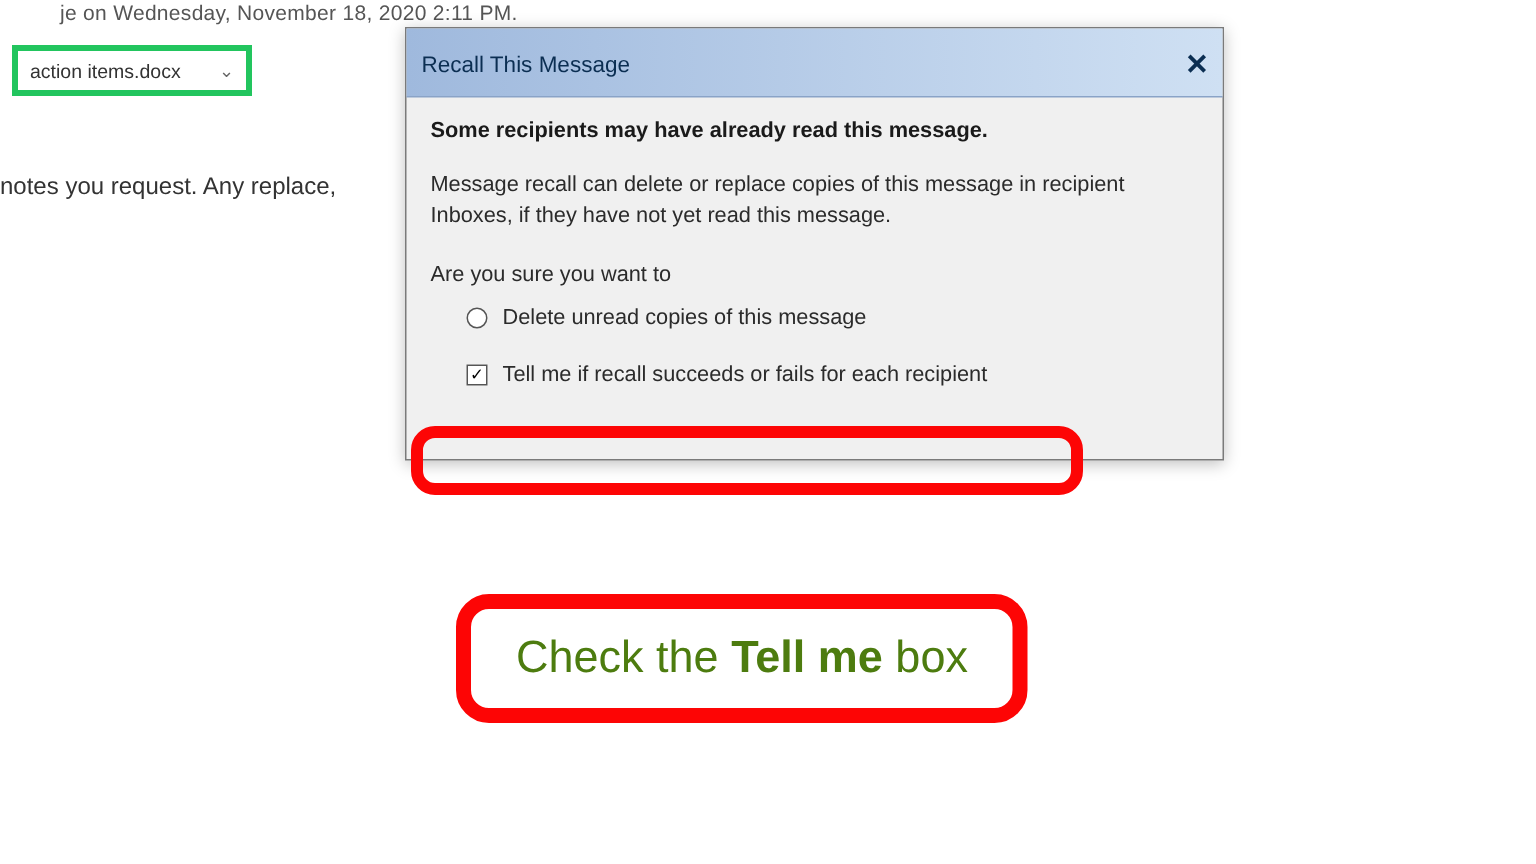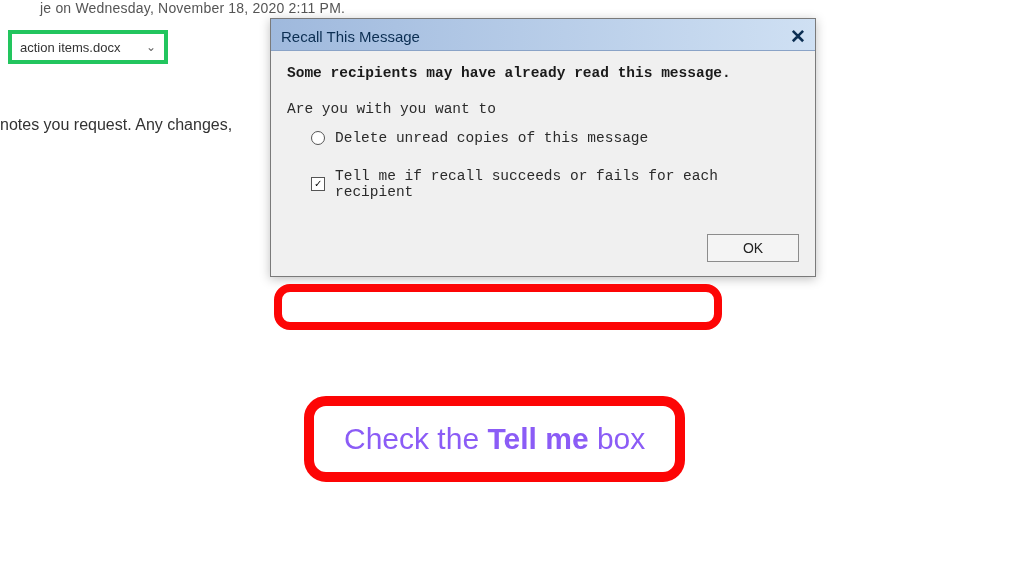--- a/index.html
+++ b/index.html
@@ -51,40 +51,39 @@
   
   .dialog {
     position: absolute;
     top: 18px; left: 270px;
     width: 546px;
     border: 1px solid #7a7a7a;
     background: #f0f0f0;
     box-shadow: 0 2px 10px rgba(0,0,0,.25);
   }
   .titlebar {
-    height: 32px;
+    height: 46px;
     background: linear-gradient(to right, #9fb9dd 0%, #cfe0f3 100%);
     display: flex; align-items: center;
     padding: 3px 6px 0 10px;
     border-bottom: 1px solid #8aa3c7;
     color: #0b2e52;
     font-size: 15px;
   }
   .titlebar .close {
     margin-left: auto;
     width: 22px; height: 22px;
     font-size: 19px; font-weight: bold;
     display: flex; align-items: center; justify-content: center;
     cursor: pointer;
   }
   .dlg-body {
     padding: 14px 16px 12px 16px;
     font-size: 14.5px;
     color: #2b2b2b;
-    font-family: Liberation Mono, monospace;
   }
   .dlg-body .bold-line {
     font-weight: 700;
     color: #1a1a1a;
     margin-bottom: 18px;
   }
   .dlg-body .para {
     line-height: 1.45;
     margin-bottom: 18px;
   }
@@ -152,59 +151,59 @@
   
   .callout {
     position: absolute;
     top: 396px;
     left: 304px;
     padding: 16px 30px;
     border: 10px solid #fd0505;
     border-radius: 22px;
     background: #fff;
     font-size: 30px;
-    color: #8b5cf6;
+    color: #4d7c0f;
     white-space: nowrap;
     z-index: 4;
   }
   .callout .bold { font-weight: 700; }
 </style>
 </head>
 <body>
 
 <div class="bg-top-text">je on Wednesday, November 18, 2020 2:11 PM.</div>
 
 <div class="attachment">
   <span>action items.docx</span>
   <span class="chev">⌄</span>
 </div>
 
-<div class="body-frag">notes you request. Any changes,</div>
+<div class="body-frag">notes you request. Any replace,</div>
 
 <div class="dialog">
   <div class="titlebar">
     <span>Recall This Message</span>
     <span class="close">✕</span>
   </div>
   <div class="dlg-body">
     <div class="bold-line">Some recipients may have already read this message.</div>
-    <div class="para" style="margin-bottom:6px">Are you with you want to</div>
+    <div class="para">Message recall can delete or replace copies of this message in recipient Inboxes, if they have not yet read this message.</div>
+    <div class="para" style="margin-bottom:6px">Are you sure you want to</div>
 
     <div class="radio-row">
       <span class="radio"></span>
       <span>Delete unread copies of this message</span>
     </div>
 
     <div class="check-row">
       <span class="checkbox">✓</span>
       <span>Tell me if recall succeeds or fails for each recipient</span>
     </div>
   </div>
   <div class="btn-row">
-    <div class="btn">OK</div>
   </div>
 </div>
 
 <div class="hl-checkbox"></div>
 
 <div class="callout">
   <span>Check the </span><span class="bold">Tell me</span><span> box</span>
 </div>
 
 </body></html>

